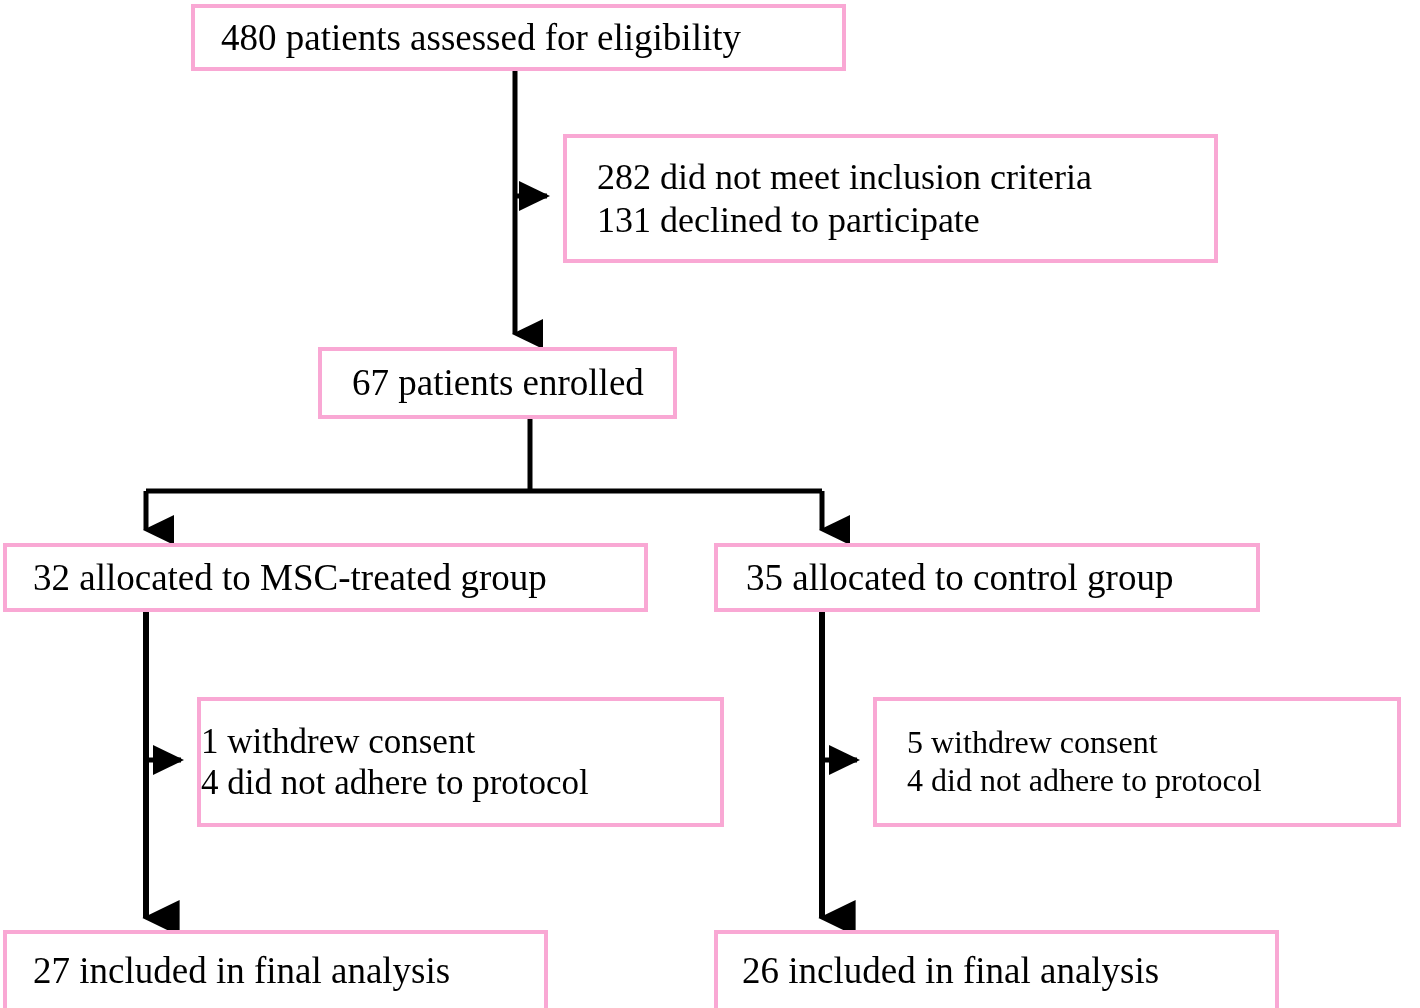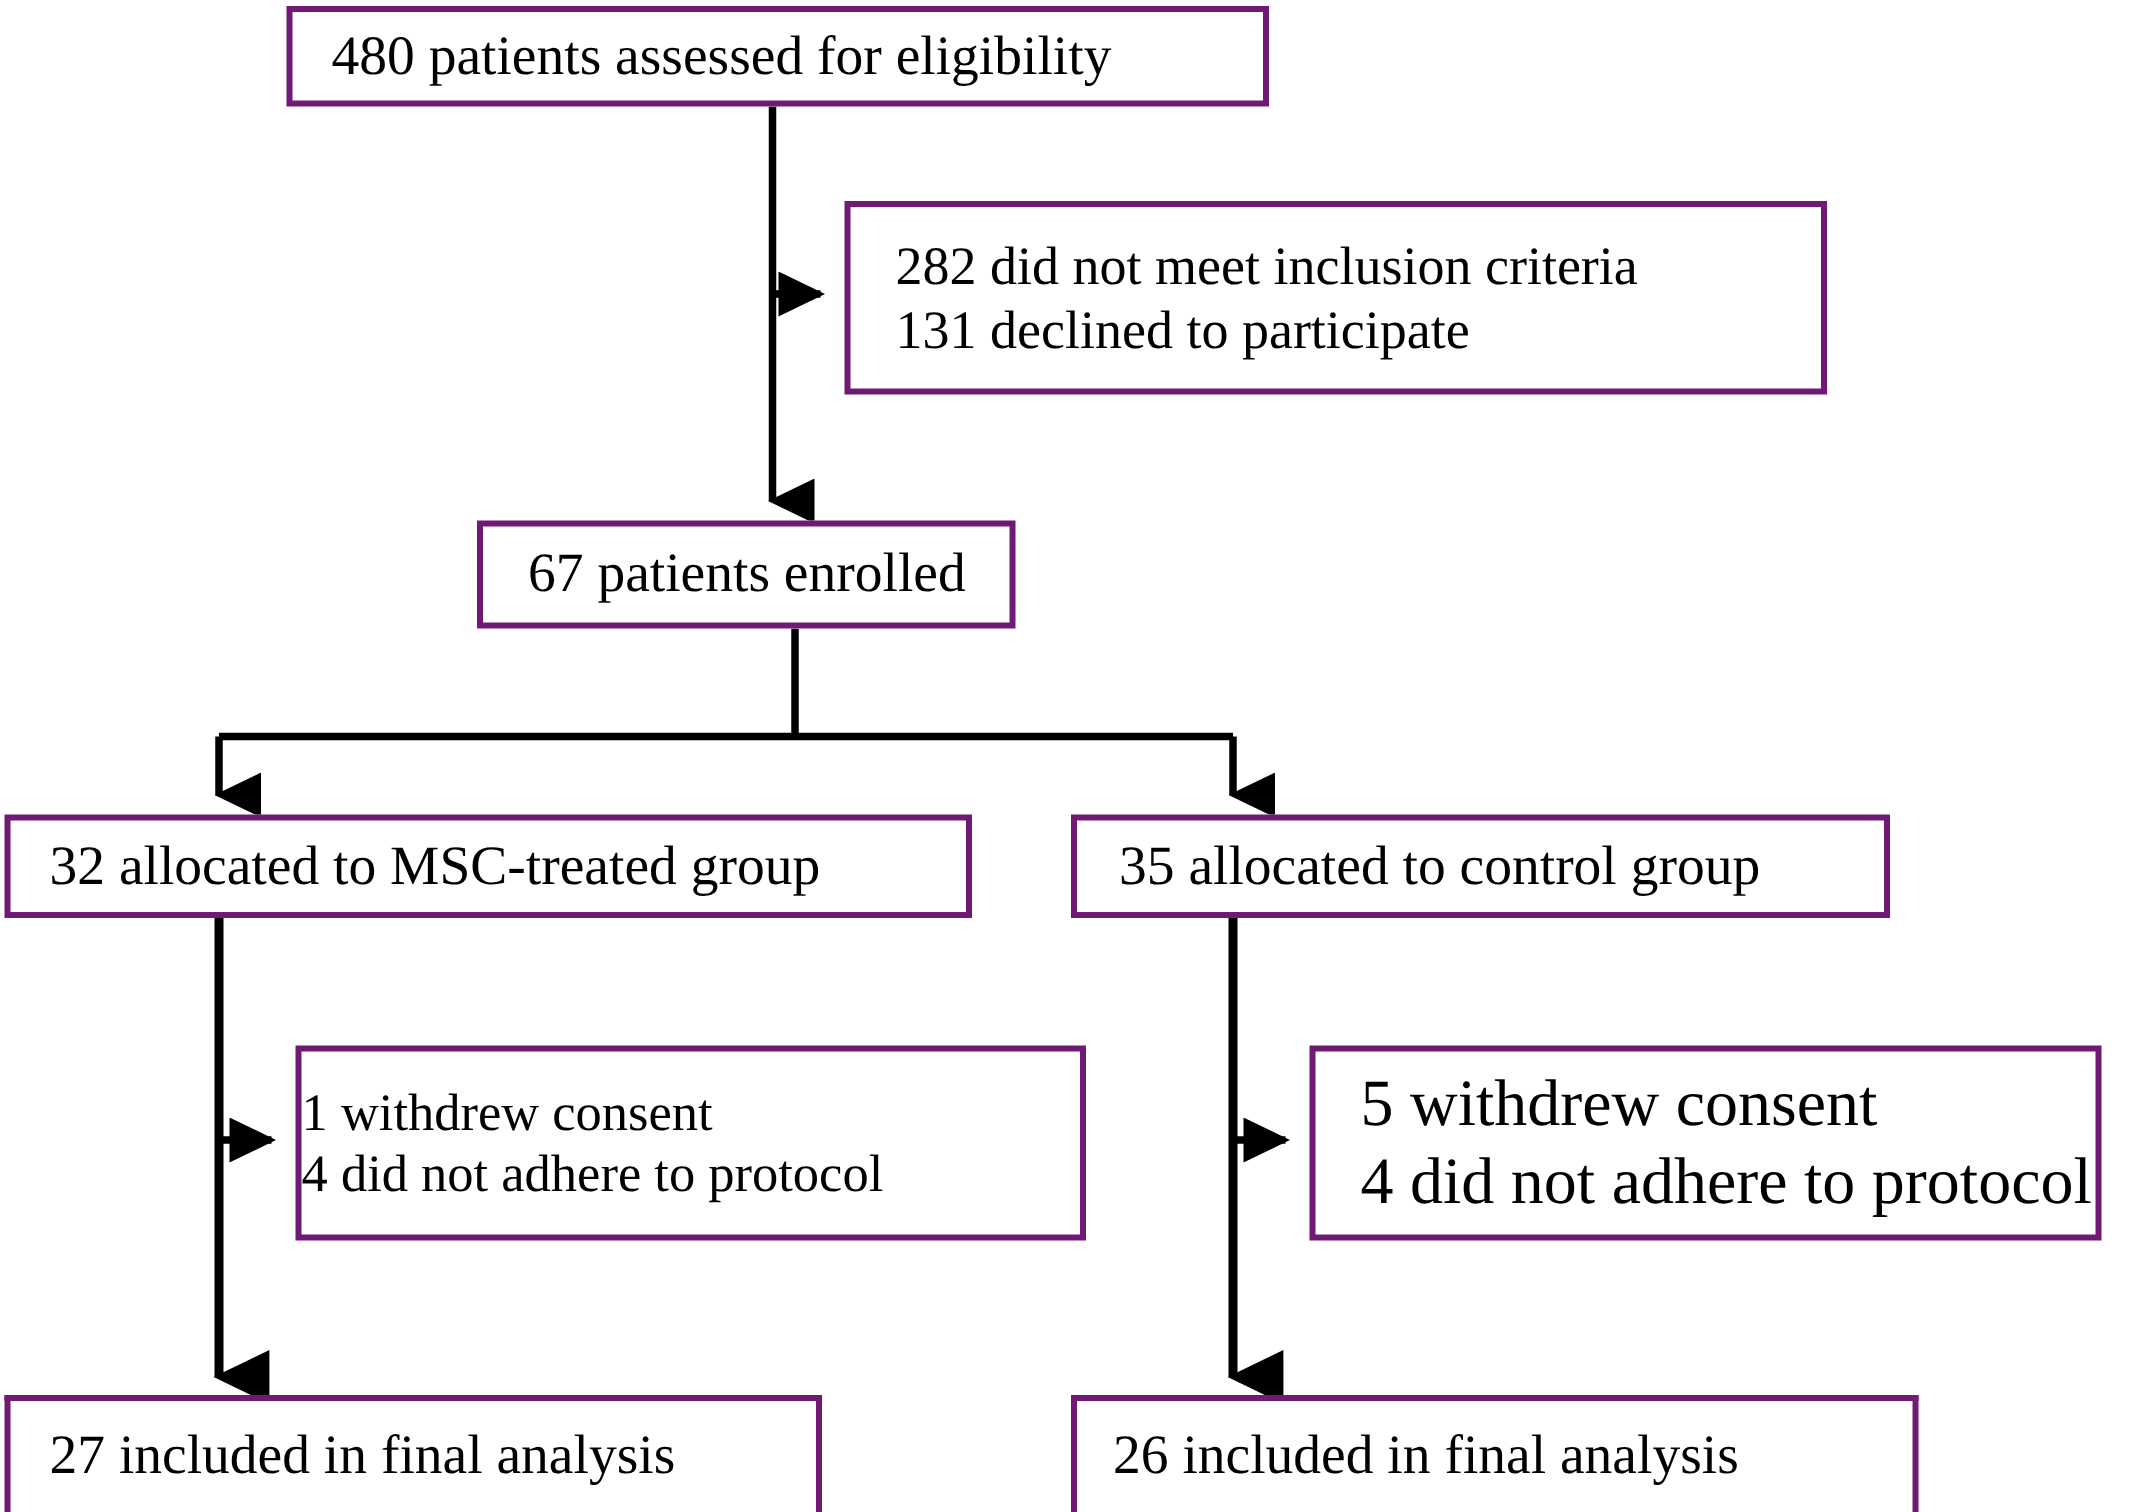--- a/index.html
+++ b/index.html
@@ -21,21 +21,21 @@
     left: 0;
     top: 0;
     width: 1420px;
     height: 1008px;
     pointer-events: none;
   }
   .node {
     position: absolute;
     box-sizing: border-box;
     background: #ffffff;
-    border: 4px solid #701a75;
+    border: 4px solid #f9a8d4;
     display: flex;
     flex-direction: column;
     justify-content: center;
     z-index: 2;
   }
   .node .line {
     font-family: "Liberation Serif", "DejaVu Serif", serif;
     color: #000000;
     white-space: nowrap;
     line-height: 1.18;
@@ -53,21 +53,21 @@
   #box-alloc-msc { left: 3px; top: 543px; width: 645px; height: 69px; }
   #box-alloc-msc .line { font-size: 37px; padding-left: 26px; }
   
   #box-alloc-control { left: 714px; top: 543px; width: 546px; height: 69px; }
   #box-alloc-control .line { font-size: 37px; padding-left: 28px; }
   
   #box-withdraw-msc { left: 197px; top: 697px; width: 527px; height: 130px; }
   #box-withdraw-msc .line { font-size: 35px; }
   
   #box-withdraw-control { left: 873px; top: 697px; width: 528px; height: 130px; }
-  #box-withdraw-control .line { font-size: 44px; padding-left: 30px; }
+  #box-withdraw-control .line { font-size: 32px; padding-left: 30px; }
   
   #box-final-msc { left: 3px; top: 930px; width: 545px; height: 78px; border-bottom: none; }
   #box-final-msc .line { font-size: 37px; padding-left: 26px; }
   
   #box-final-control { left: 714px; top: 930px; width: 565px; height: 78px; border-bottom: none; }
   #box-final-control .line { font-size: 37px; padding-left: 24px; }
 </style>
 </head>
 <body>
 

